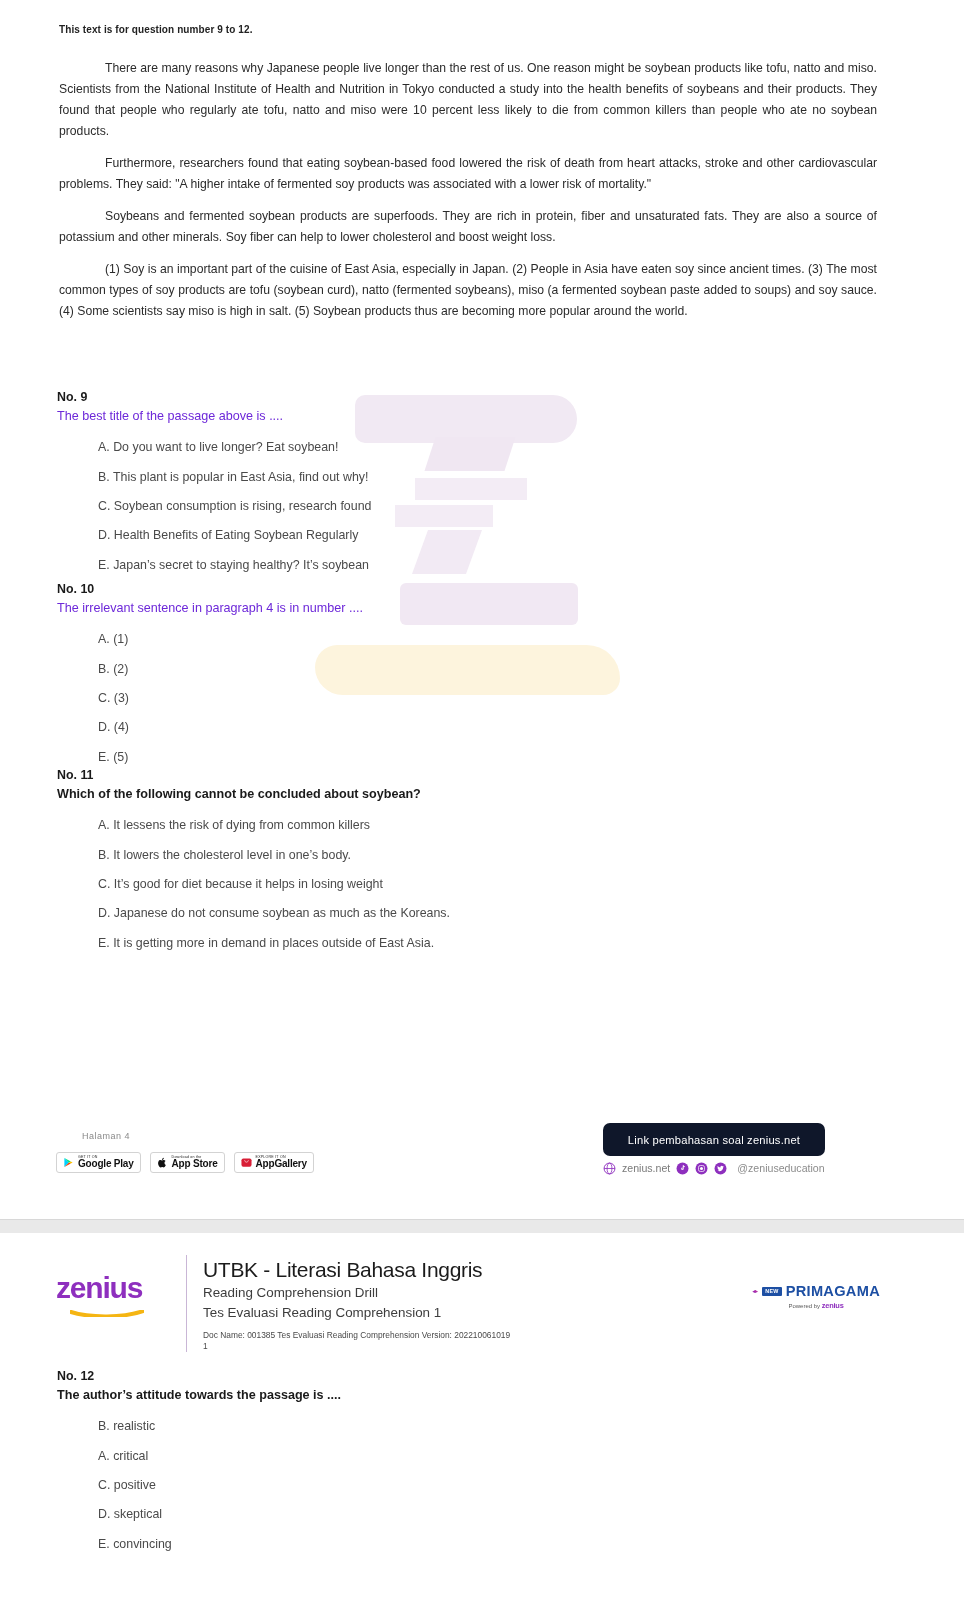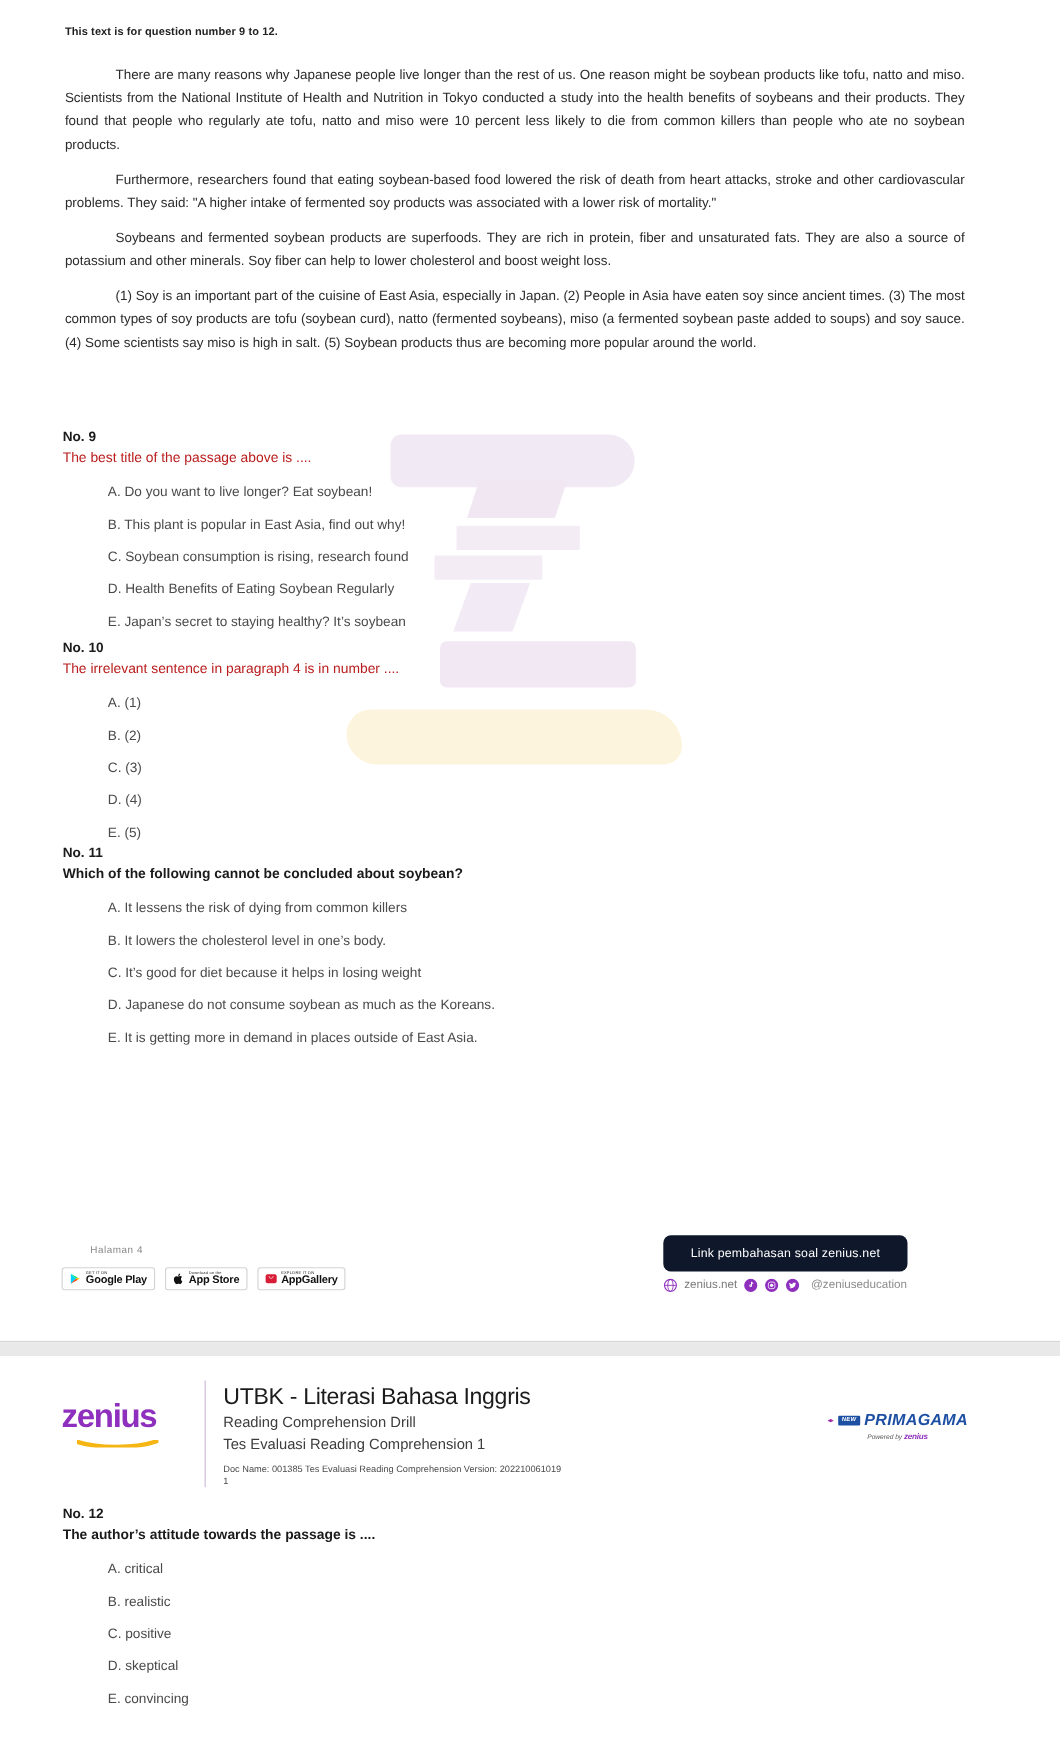--- a/index.html
+++ b/index.html
@@ -39,21 +39,21 @@
   }
 
   .passage { position: absolute; left: 59px; top: 58px; width: 818px; }
   .passage p {
     font-size: 12.2px; line-height: 1.72; color: #2b2b2b;
     text-align: justify; text-indent: 46px; margin-bottom: 11px;
   }
 
   .qblock { position: absolute; left: 57px; width: 860px; }
   .q-no { font-size: 12.4px; font-weight: bold; color: #1a1a1a; margin-bottom: 3px; }
-  .q-text { font-size: 12.6px; color: #b91c1c; line-height: 1.45; }
+  .q-text { font-size: 12.6px; color: #6d28d9; line-height: 1.45; }
   .q-text.bold { font-weight: bold; color: #1a1a1a; }
   .opts { margin-top: 14px; }
   .opt {
     font-size: 12.4px; color: #4a4a4a; line-height: 1.4;
     margin-left: 41px; margin-bottom: 12px;
   }
 
   
   .f1-page { position: absolute; left: 58px; top: 1131px; font-size: 9px; color: #8a8a8a; letter-spacing: .5px; padding-left: 24px; }
   .badges { position: absolute; left: 56px; top: 1152px; display: flex; gap: 9px; }
@@ -94,21 +94,21 @@
   .hdr { position: absolute; left: 56px; top: 22px; display: flex; align-items: flex-start; }
   .zenius-logo { width: 124px; padding-top: 18px; }
   .zenius-wordmark { font-size: 30px; font-weight: bold; color: #8e2fbe; letter-spacing: -1.2px; line-height: 1; }
   .zenius-swoosh { width: 74px; height: 7px; margin: 1px 0 0 14px; }
   .hdr-divider { width: 1px; background: #c9b6d6; align-self: stretch; margin: 0 16px 0 6px; min-height: 86px; }
   .hdr-text { padding-top: 2px; }
   .hdr-title { font-size: 21px; font-weight: normal; color: #1b1b1b; letter-spacing: -.3px; line-height: 1.25; }
   .hdr-sub { font-size: 13.4px; color: #3d3d3d; line-height: 1.45; }
   .hdr-doc { font-size: 8.4px; color: #4a4a4a; margin-top: 8px; line-height: 1.3; }
 
-  .primagama { position: absolute; left: 752px; top: 50px; width: 128px; text-align: center; font-style: italic; }
+  .primagama { position: absolute; left: 752px; top: 50px; width: 128px; text-align: center; }
   .pg-row { display: flex; align-items: center; justify-content: center; gap: 4px; }
   .pg-newbadge {
     background: #1d4fa3; color: #fff; font-size: 5.4px; font-weight: bold;
     padding: 1.5px 3px; border-radius: 1px; letter-spacing: .3px;
   }
   .pg-name { font-size: 14.6px; font-weight: bold; color: #1d4fa3; letter-spacing: .3px; line-height: 1.1; }
   .pg-powered { font-size: 6px; color: #5a5a5a; margin-top: 2px; }
   .pg-powered b { color: #8e2fbe; font-size: 7.4px; letter-spacing: -.2px; }
 
   .q12 { position: absolute; left: 57px; top: 136px; width: 860px; }
@@ -269,20 +269,20 @@
     </div>
     <div class="pg-powered">
       <span>Powered by </span><b>zenius</b>
     </div>
   </div>
 
   <div class="q12">
     <div class="q-no">No. 12</div>
     <div class="q-text bold">The author’s attitude towards the passage is ....</div>
     <div class="opts">
+      <div class="opt">B. realistic</div>
       <div class="opt">A. critical</div>
-      <div class="opt">B. realistic</div>
       <div class="opt">C. positive</div>
       <div class="opt">D. skeptical</div>
       <div class="opt">E. convincing</div>
     </div>
   </div>
 </div>
 
 </body></html>

